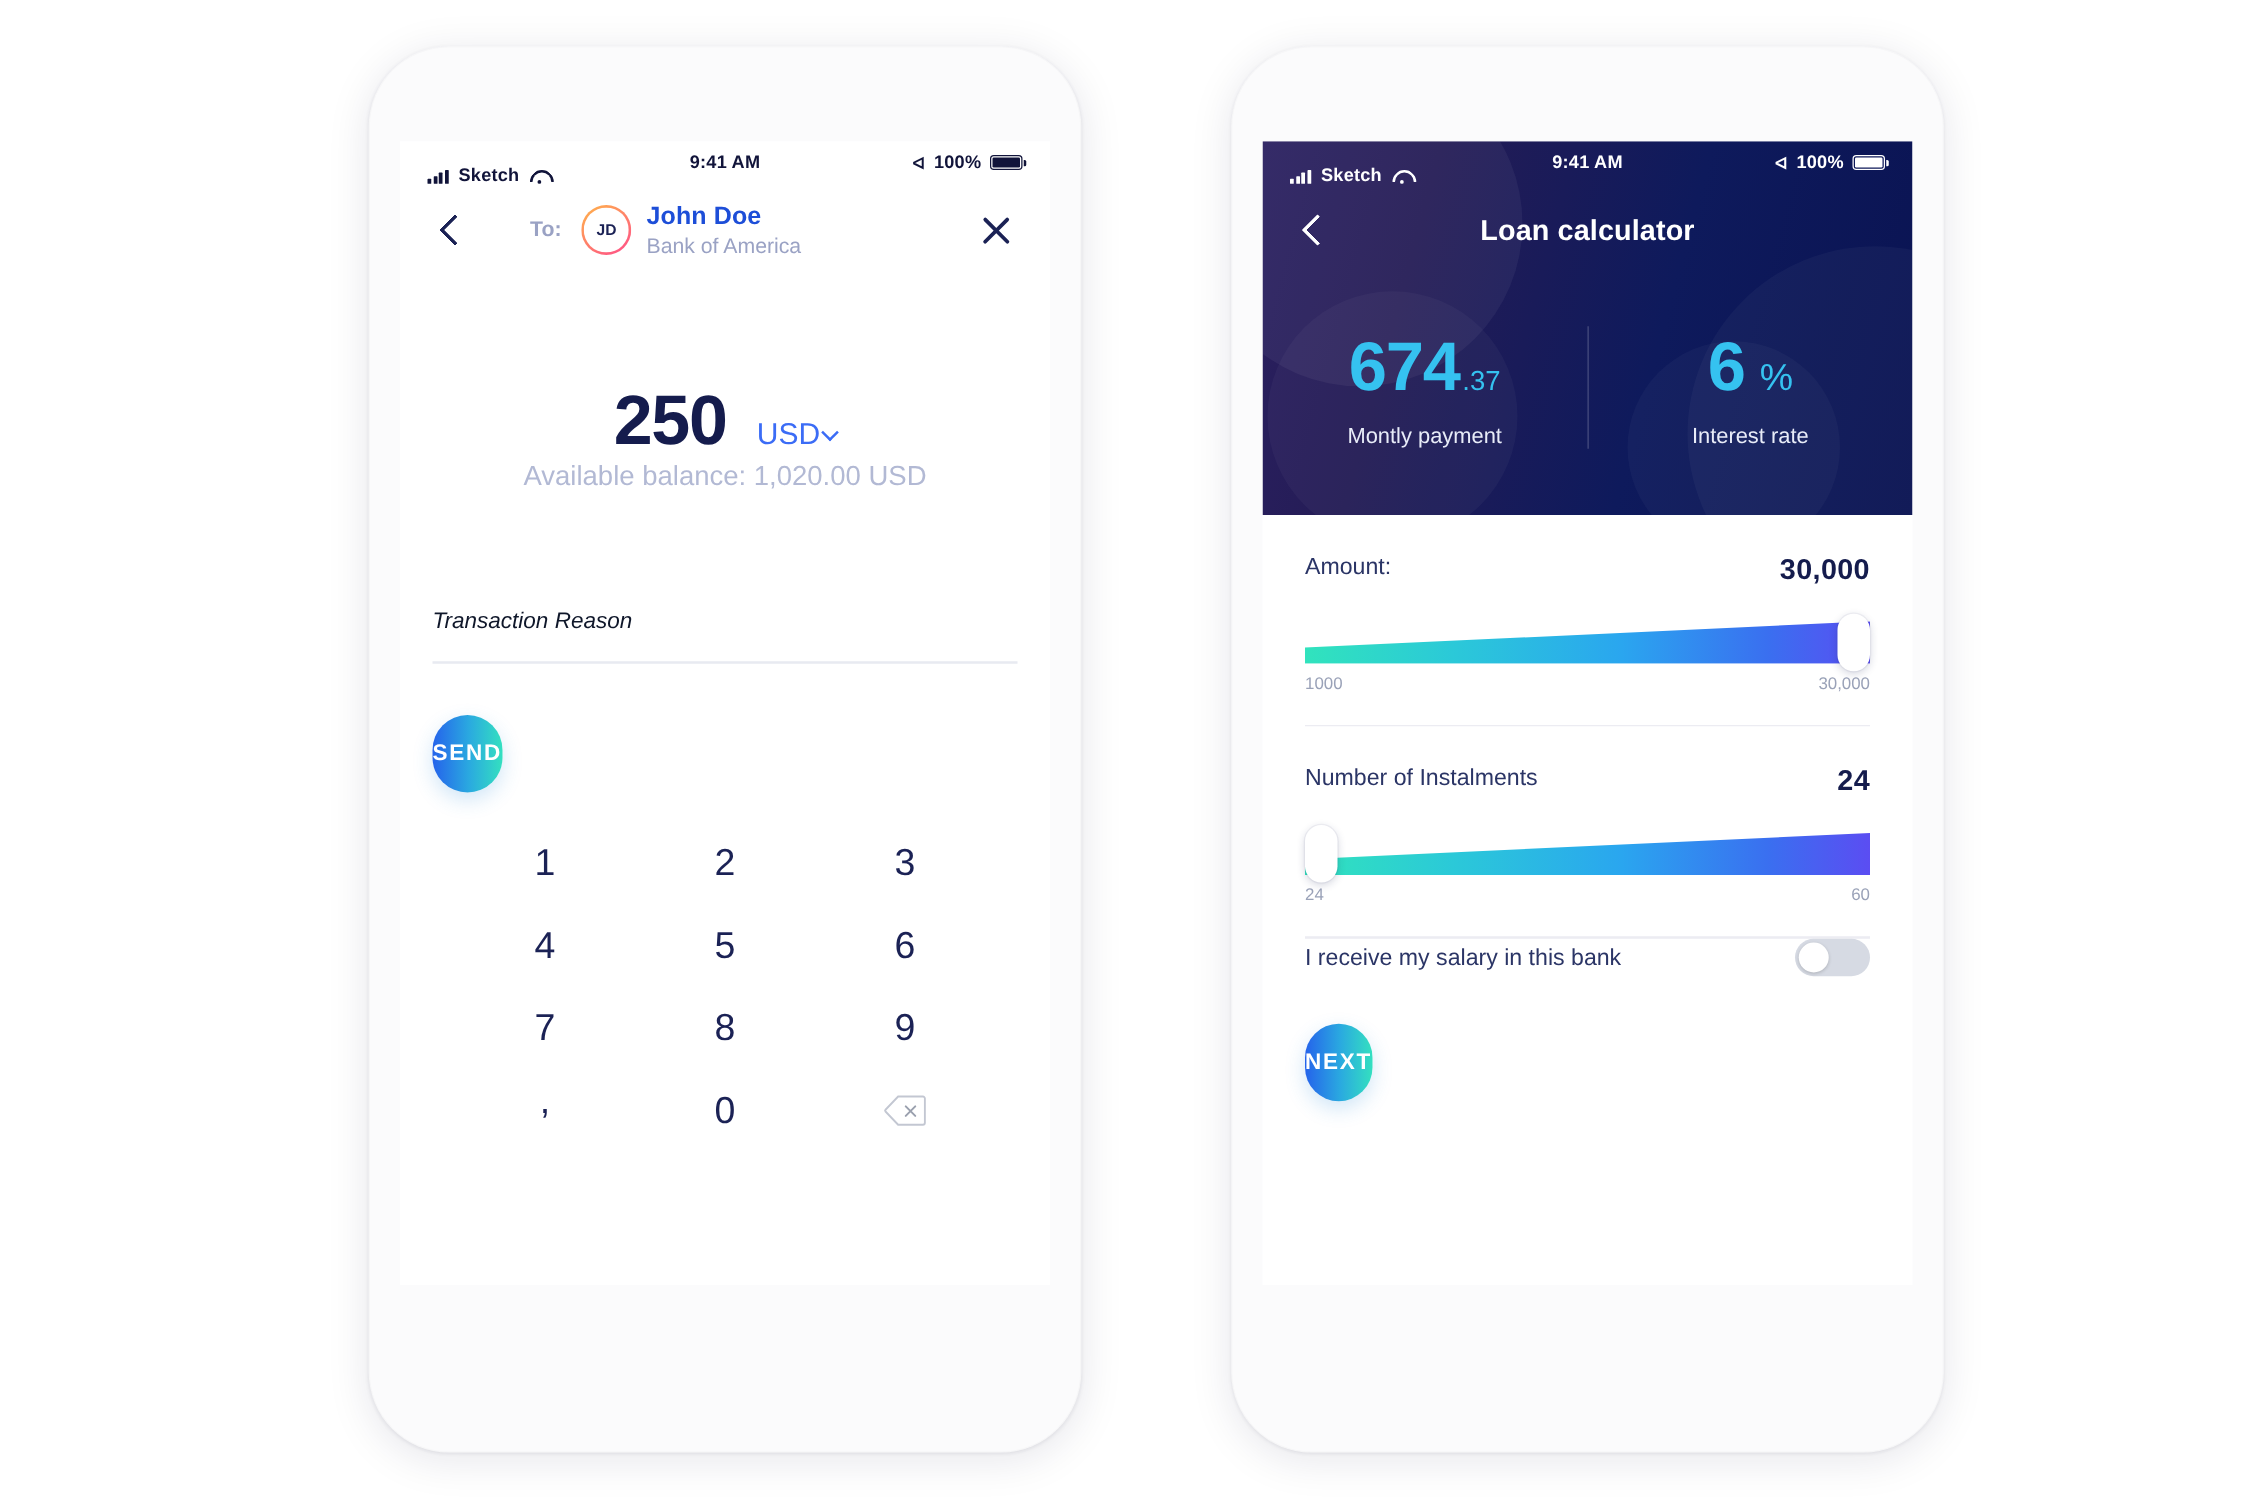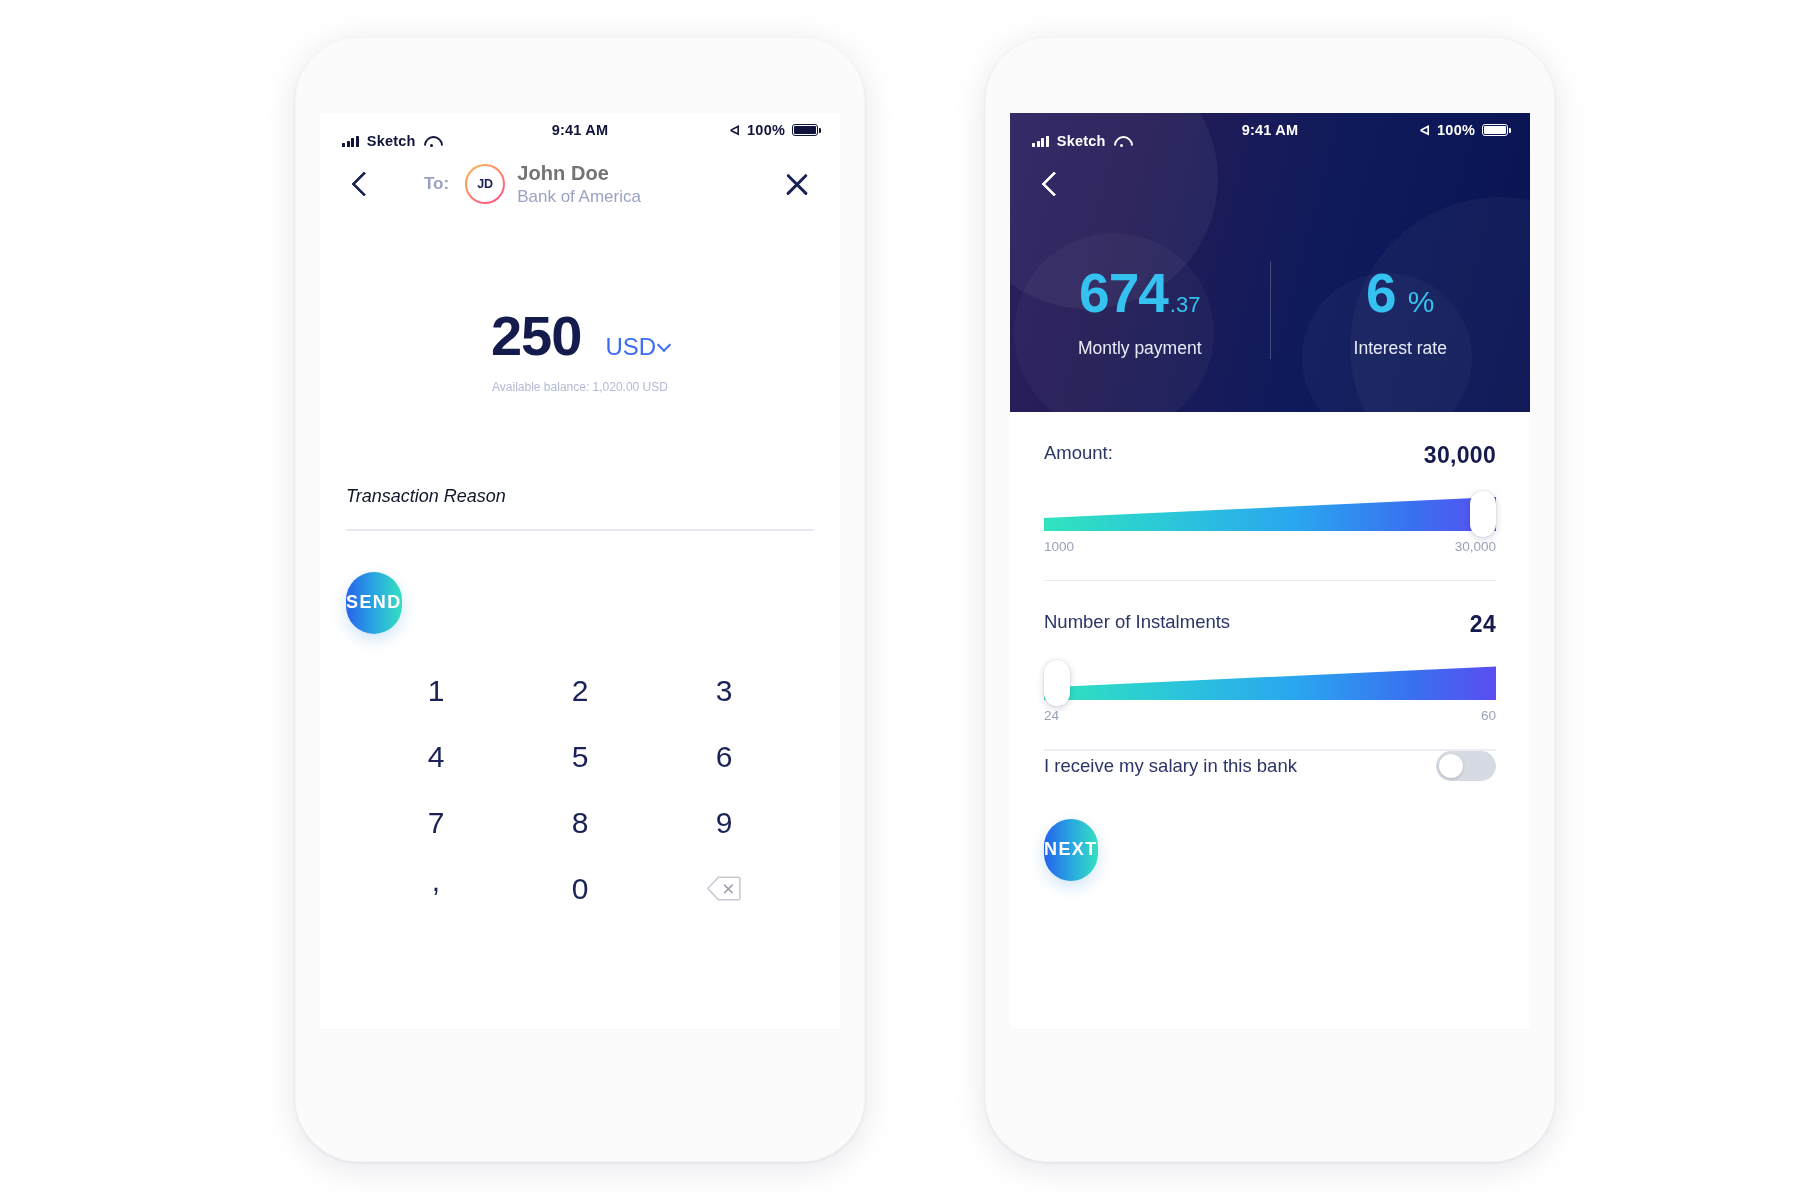--- a/index.html
+++ b/index.html
@@ -112,21 +112,21 @@
     width: 40px; height: 40px; border-radius: 50%;
     margin-left: 16px; flex: 0 0 auto;
     display: flex; align-items: center; justify-content: center;
     font-size: 12.5px; font-weight: 700; color: #1b2255;
     background:
       linear-gradient(#fff,#fff) padding-box,
       linear-gradient(145deg,#ffb648,#ff4b8b) border-box;
     border: 2px solid transparent;
   }
   .recipient { margin-left: 12px; line-height: 1.12; }
-  .recipient .name { font-size: 20px; font-weight: 700; color: #737373; letter-spacing: .1px; }
+  .recipient .name { font-size: 20px; font-weight: 700; color: #1d4ed8; letter-spacing: .1px; }
   .recipient .bank { font-size: 17px; color: #9aa2c4; font-weight: 400; margin-top: 2px; }
   .close-x {
     margin-left: auto; width: 34px; height: 34px; position: relative; cursor: pointer;
   }
   .close-x::before, .close-x::after {
     content: ""; position: absolute; left: 3px; top: 15.5px;
     width: 28px; height: 3.2px; background: #1b2255; border-radius: 2px;
   }
   .close-x::before { transform: rotate(45deg); }
   .close-x::after  { transform: rotate(-45deg); }
@@ -140,21 +140,21 @@
     font-size: 24px; color: #3b6cf6; font-weight: 500;
     display: inline-flex; align-items: center; gap: 3px; cursor: pointer;
   }
   .cur-chev { width: 10px; height: 10px; position: relative; top: -2px; }
   .cur-chev::before {
     content: ""; position: absolute; left: 0; top: 0;
     width: 8px; height: 8px;
     border-right: 2.3px solid #3b6cf6; border-bottom: 2.3px solid #3b6cf6;
     transform: rotate(45deg);
   }
-  .balance { margin-top: 12px; font-size: 12px; color: #b2b9d4; }
+  .balance { font-size: 22px; color: #b2b9d4; }
 
   .reason-wrap { margin: 92px 26px 0 26px; }
   .reason-label { font-size: 18px; color: #0f172a; font-style: italic; }
   .reason-line { margin-top: 22px; height: 1.6px; background: #e8eaf1; }
 
   .send-btn {
     margin: 41px 26px 0 26px; height: 62px; border-radius: 31px;
     background: linear-gradient(90deg,#2563eb 0%,#2aa9e0 52%,#34e0c0 100%);
     color: #fff; font-size: 18px; font-weight: 700; letter-spacing: 1.4px;
     display: flex; align-items: center; justify-content: center;
@@ -382,20 +382,21 @@
             <span class="bt">ᐊ</span>
             <span>100%</span>
             <span class="batt">
                 <span></span>
               </span>
           </div>
         </div>
 
         <div class="r-header">
           <div class="chev-back-w"></div>
+          <div class="r-title">Loan calculator</div>
         </div>
 
         <div class="stats">
           <div class="stat">
             <div class="big">
               <span class="n">674</span>
               <span class="d">.37</span>
             </div>
             <div class="cap">Montly payment</div>
           </div>

